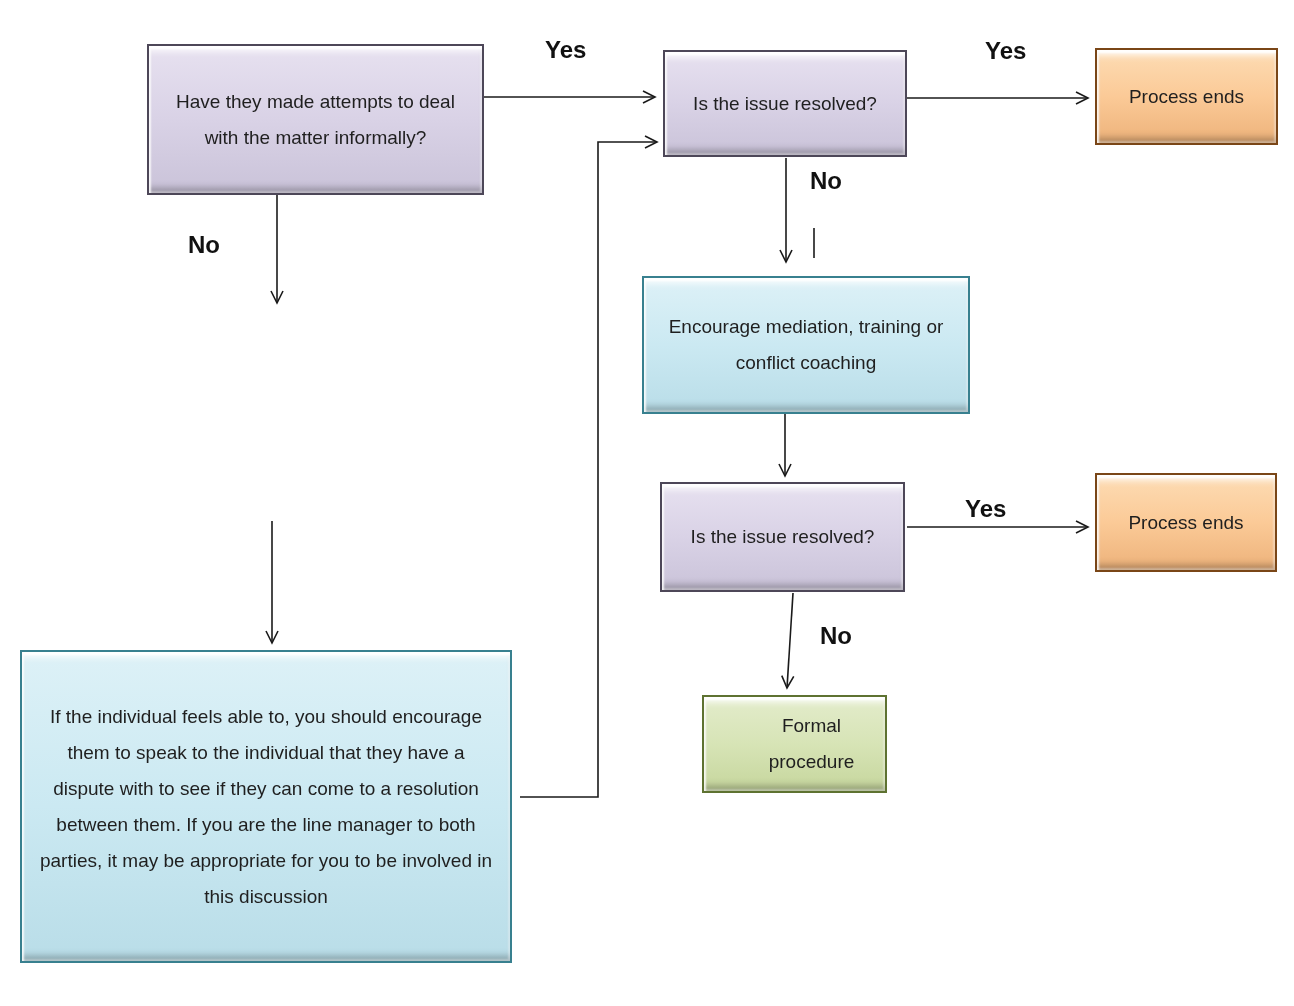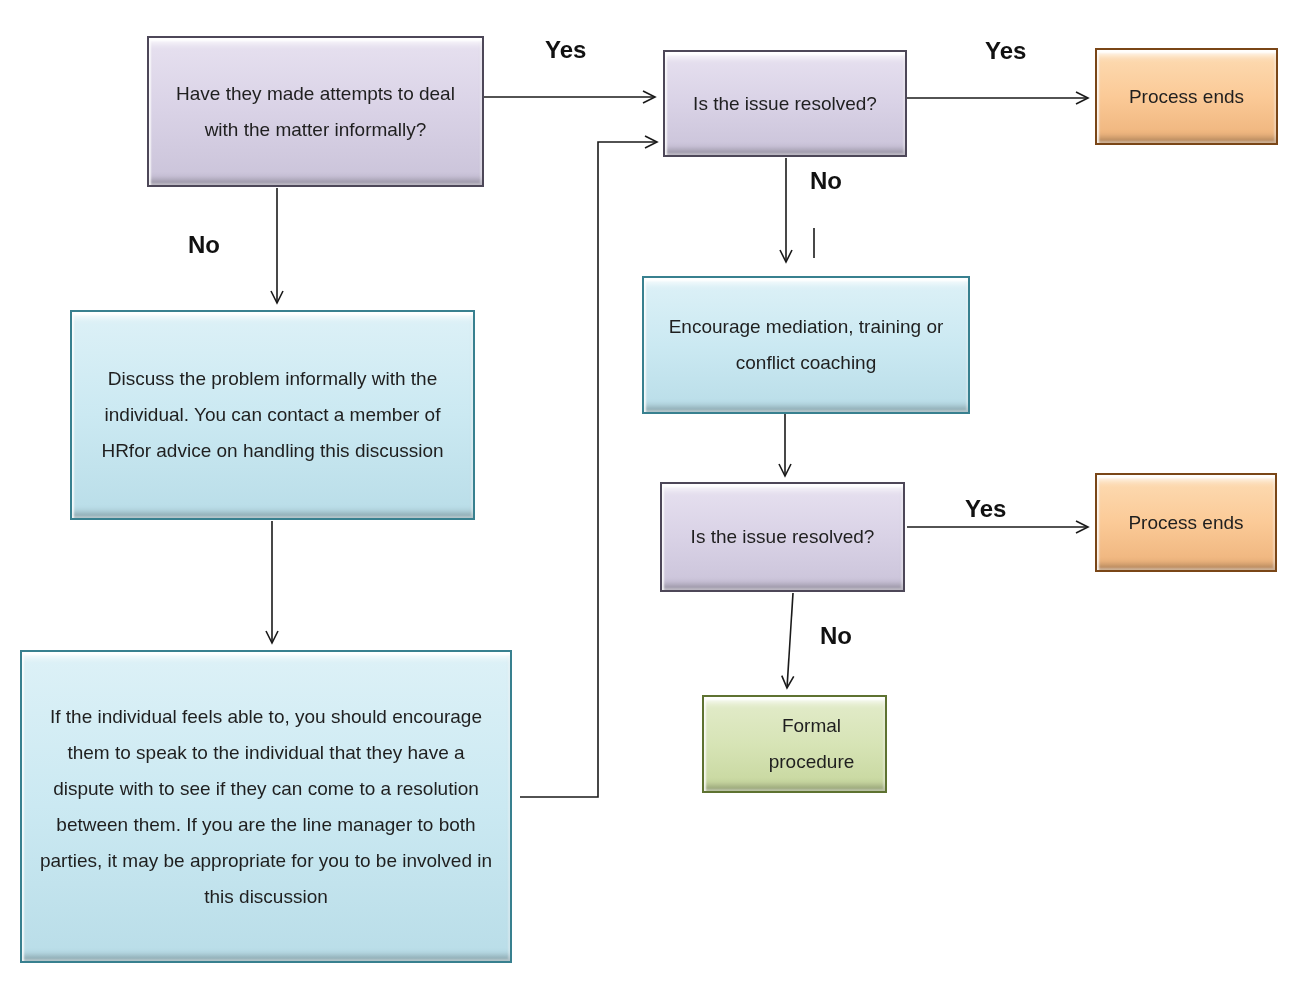--- a/index.html
+++ b/index.html
@@ -82,35 +82,32 @@
     <path d="M277,188 L277,303" marker-end="url(#arrowhead)"></path>
     <path d="M272,521 L272,643" marker-end="url(#arrowhead)"></path>
     <path d="M520,797 L598,797 L598,142 L657,142" marker-end="url(#arrowhead)"></path>
     <path d="M786,158 L786,262" marker-end="url(#arrowhead)"></path>
     <path d="M814,228 L814,258"></path>
     <path d="M785,407 L785,476" marker-end="url(#arrowhead)"></path>
     <path d="M907,527 L1088,527" marker-end="url(#arrowhead)"></path>
     <path d="M793,593 L787,688" marker-end="url(#arrowhead)"></path>
   </svg>
 
-  <div class="node node-decision" style="left:147px; top:36px; width:337px; height:151px;">
+  <div class="node node-decision" style="left:147px; top:44px; width:337px; height:151px;">
     <span>Have they made attempts to deal with the matter informally?</span>
   </div>
 
   <div class="node node-decision" style="left:663px; top:50px; width:244px; height:107px;">
     <span>Is the issue resolved?</span>
   </div>
 
   <div class="node node-end" style="left:1095px; top:48px; width:183px; height:97px;">
     <span>Process ends</span>
   </div>
 
-  <div class="node node-action" style="left:70px; top:310px; width:405px; height:210px;">
-    <span>Discuss the problem informally with the individual. You can contact a member of HRfor advice on handling this discussion</span>
-  </div>
 
   <div class="node node-action" style="left:20px; top:650px; width:492px; height:313px;">
     <span>If the individual feels able to, you should encourage them to speak to the individual that they have a dispute with to see if they can come to a resolution between them. If you are the line manager to both parties, it may be appropriate for you to be involved in this discussion</span>
   </div>
 
   <div class="node node-action" style="left:642px; top:276px; width:328px; height:138px;">
     <span>Encourage mediation, training or conflict coaching</span>
   </div>
 
   <div class="node node-decision" style="left:660px; top:482px; width:245px; height:110px;">

